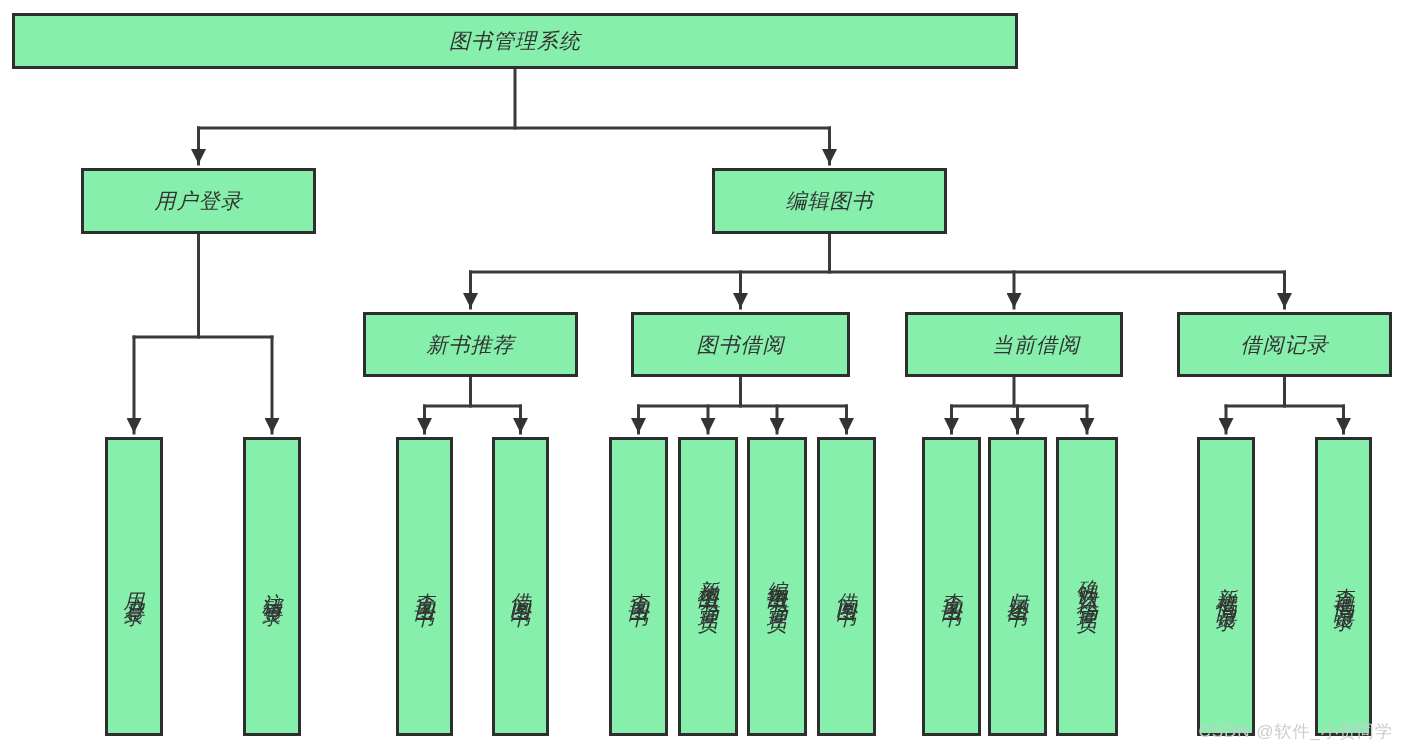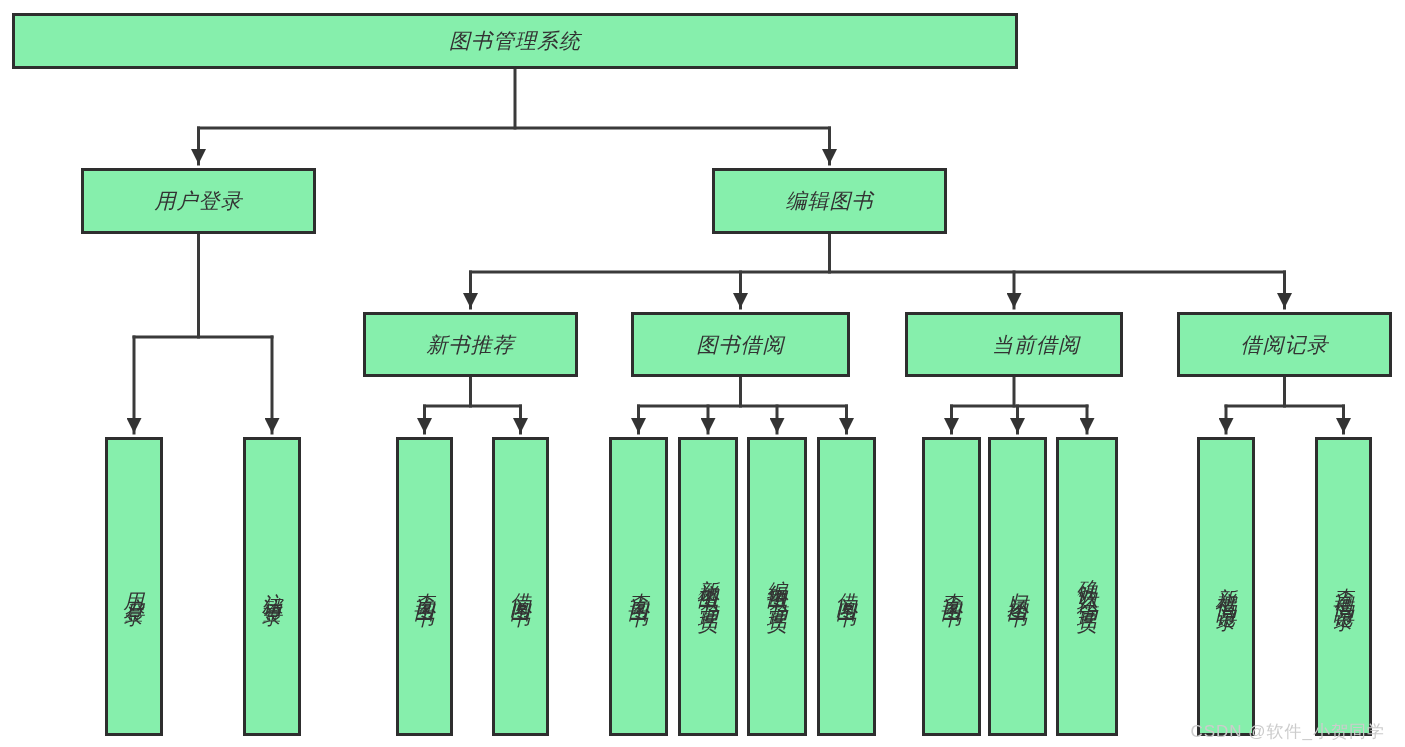--- a/index.html
+++ b/index.html
@@ -43,21 +43,21 @@
   .leaf .label {
     writing-mode: vertical-rl;
     text-orientation: mixed;
     font-size: 20px;
     letter-spacing: 5px;
     line-height: 1;
     white-space: nowrap;
   }
   .watermark {
     position: absolute;
-    right: 20px;
+    right: 12px;
     bottom: 4px;
     color: #cccccc;
     font-size: 17px;
     letter-spacing: 1px;
     z-index: 3;
     white-space: nowrap;
   }
 </style>
 </head>
 <body>

